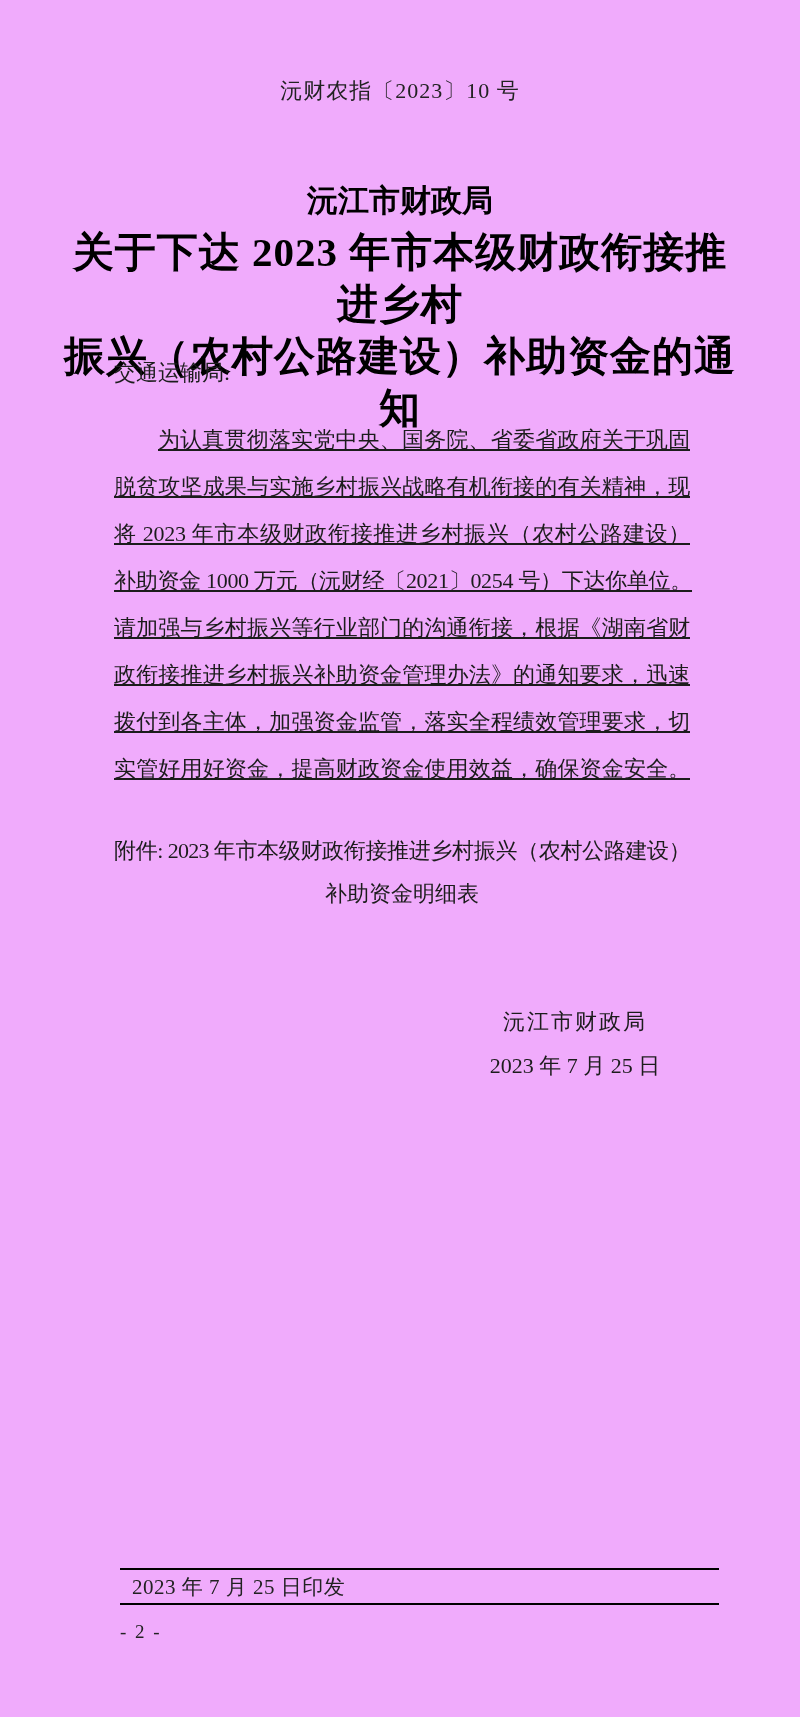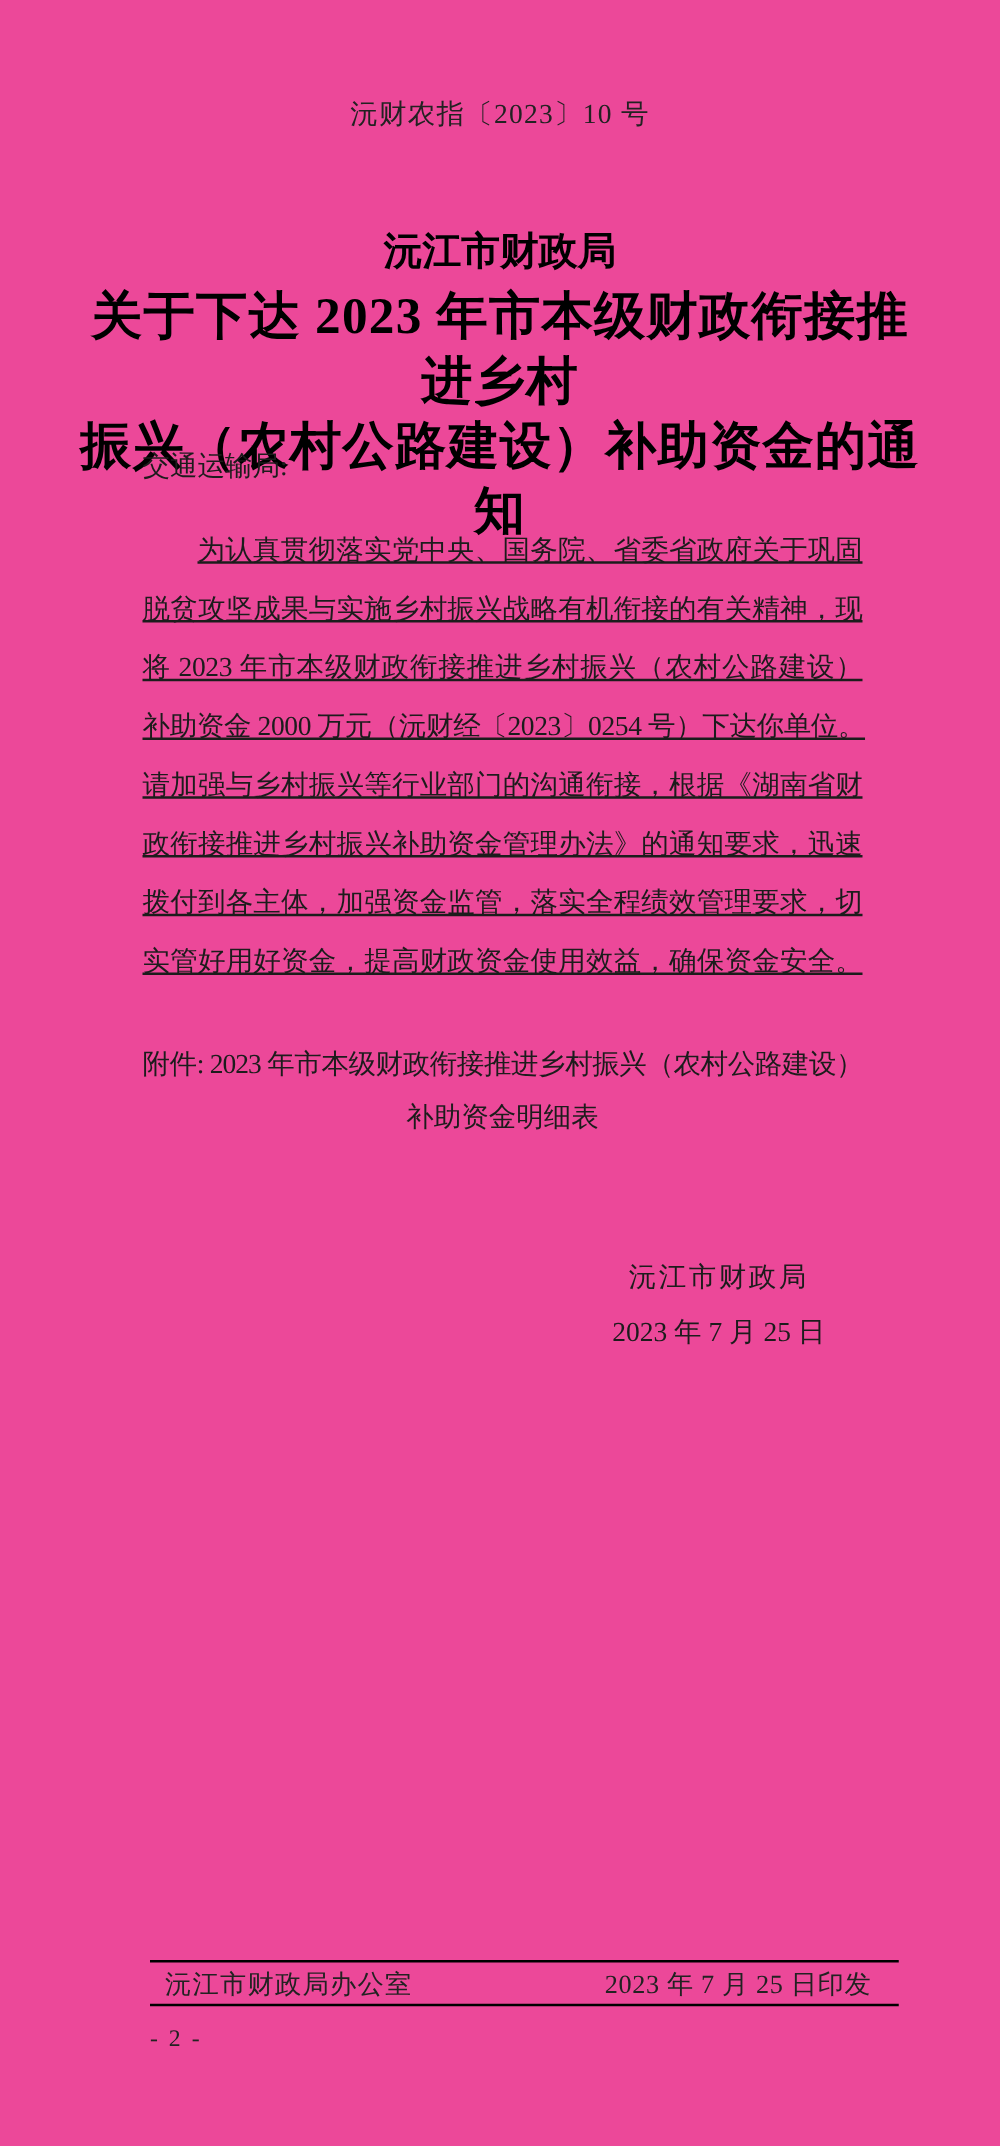--- a/index.html
+++ b/index.html
@@ -4,21 +4,21 @@
 <style>
   html, body {
     margin: 0;
     padding: 0;
     background: #ffffff;
   }
   .page {
     position: relative;
     width: 800px;
     height: 1717px;
-    background: #ec4899;
+    background: #f0abfc;
     font-family: "Liberation Serif", "DejaVu Serif", serif;
     color: #1c1c1c;
     overflow: hidden;
   }
   .doc-number {
     position: absolute;
     top: 76px;
     left: 0;
     width: 100%;
     text-align: center;
@@ -145,37 +145,36 @@
     <div class="title-line-2">关于下达 2023 年市本级财政衔接推进乡村</div>
     <div class="title-line-3">振兴（农村公路建设）补助资金的通知</div>
   </div>
 
   <div class="salutation">交通运输局:</div>
 
   <div class="body-block">
     <div class="body-line indent">为认真贯彻落实党中央、国务院、省委省政府关于巩固</div>
     <div class="body-line">脱贫攻坚成果与实施乡村振兴战略有机衔接的有关精神，现</div>
     <div class="body-line">将 2023 年市本级财政衔接推进乡村振兴（农村公路建设）</div>
-    <div class="body-line">补助资金 2000 万元（沅财经〔2023〕0254 号）下达你单位。</div>
+    <div class="body-line">补助资金 1000 万元（沅财经〔2021〕0254 号）下达你单位。</div>
     <div class="body-line">请加强与乡村振兴等行业部门的沟通衔接，根据《湖南省财</div>
     <div class="body-line">政衔接推进乡村振兴补助资金管理办法》的通知要求，迅速</div>
     <div class="body-line">拨付到各主体，加强资金监管，落实全程绩效管理要求，切</div>
     <div class="body-line">实管好用好资金，提高财政资金使用效益，确保资金安全。</div>
   </div>
 
   <div class="attachment-block">
     <div class="attachment-line-1">附件: 2023 年市本级财政衔接推进乡村振兴（农村公路建设）</div>
     <div class="attachment-line-2">补助资金明细表</div>
   </div>
 
   <div class="signature-block">
     <div class="signature-name">沅江市财政局</div>
     <div class="signature-date">2023 年 7 月 25 日</div>
   </div>
 
   <div class="footer-bar">
-    <span class="footer-issuer">沅江市财政局办公室</span>
     <span class="footer-print-date">2023 年 7 月 25 日印发</span>
   </div>
 
   <div class="page-number">- 2 -</div>
 
 </div>
 
 </body></html>

